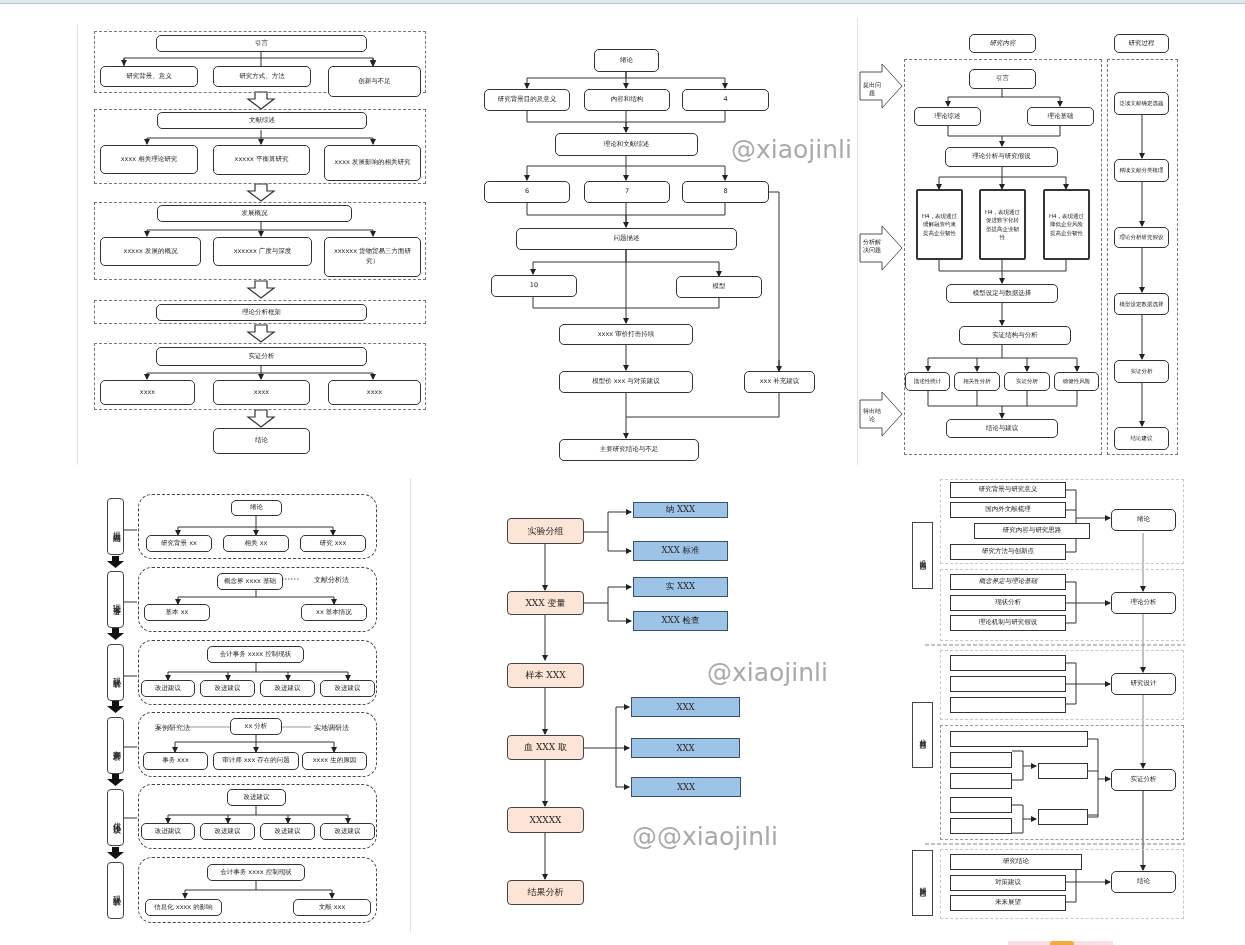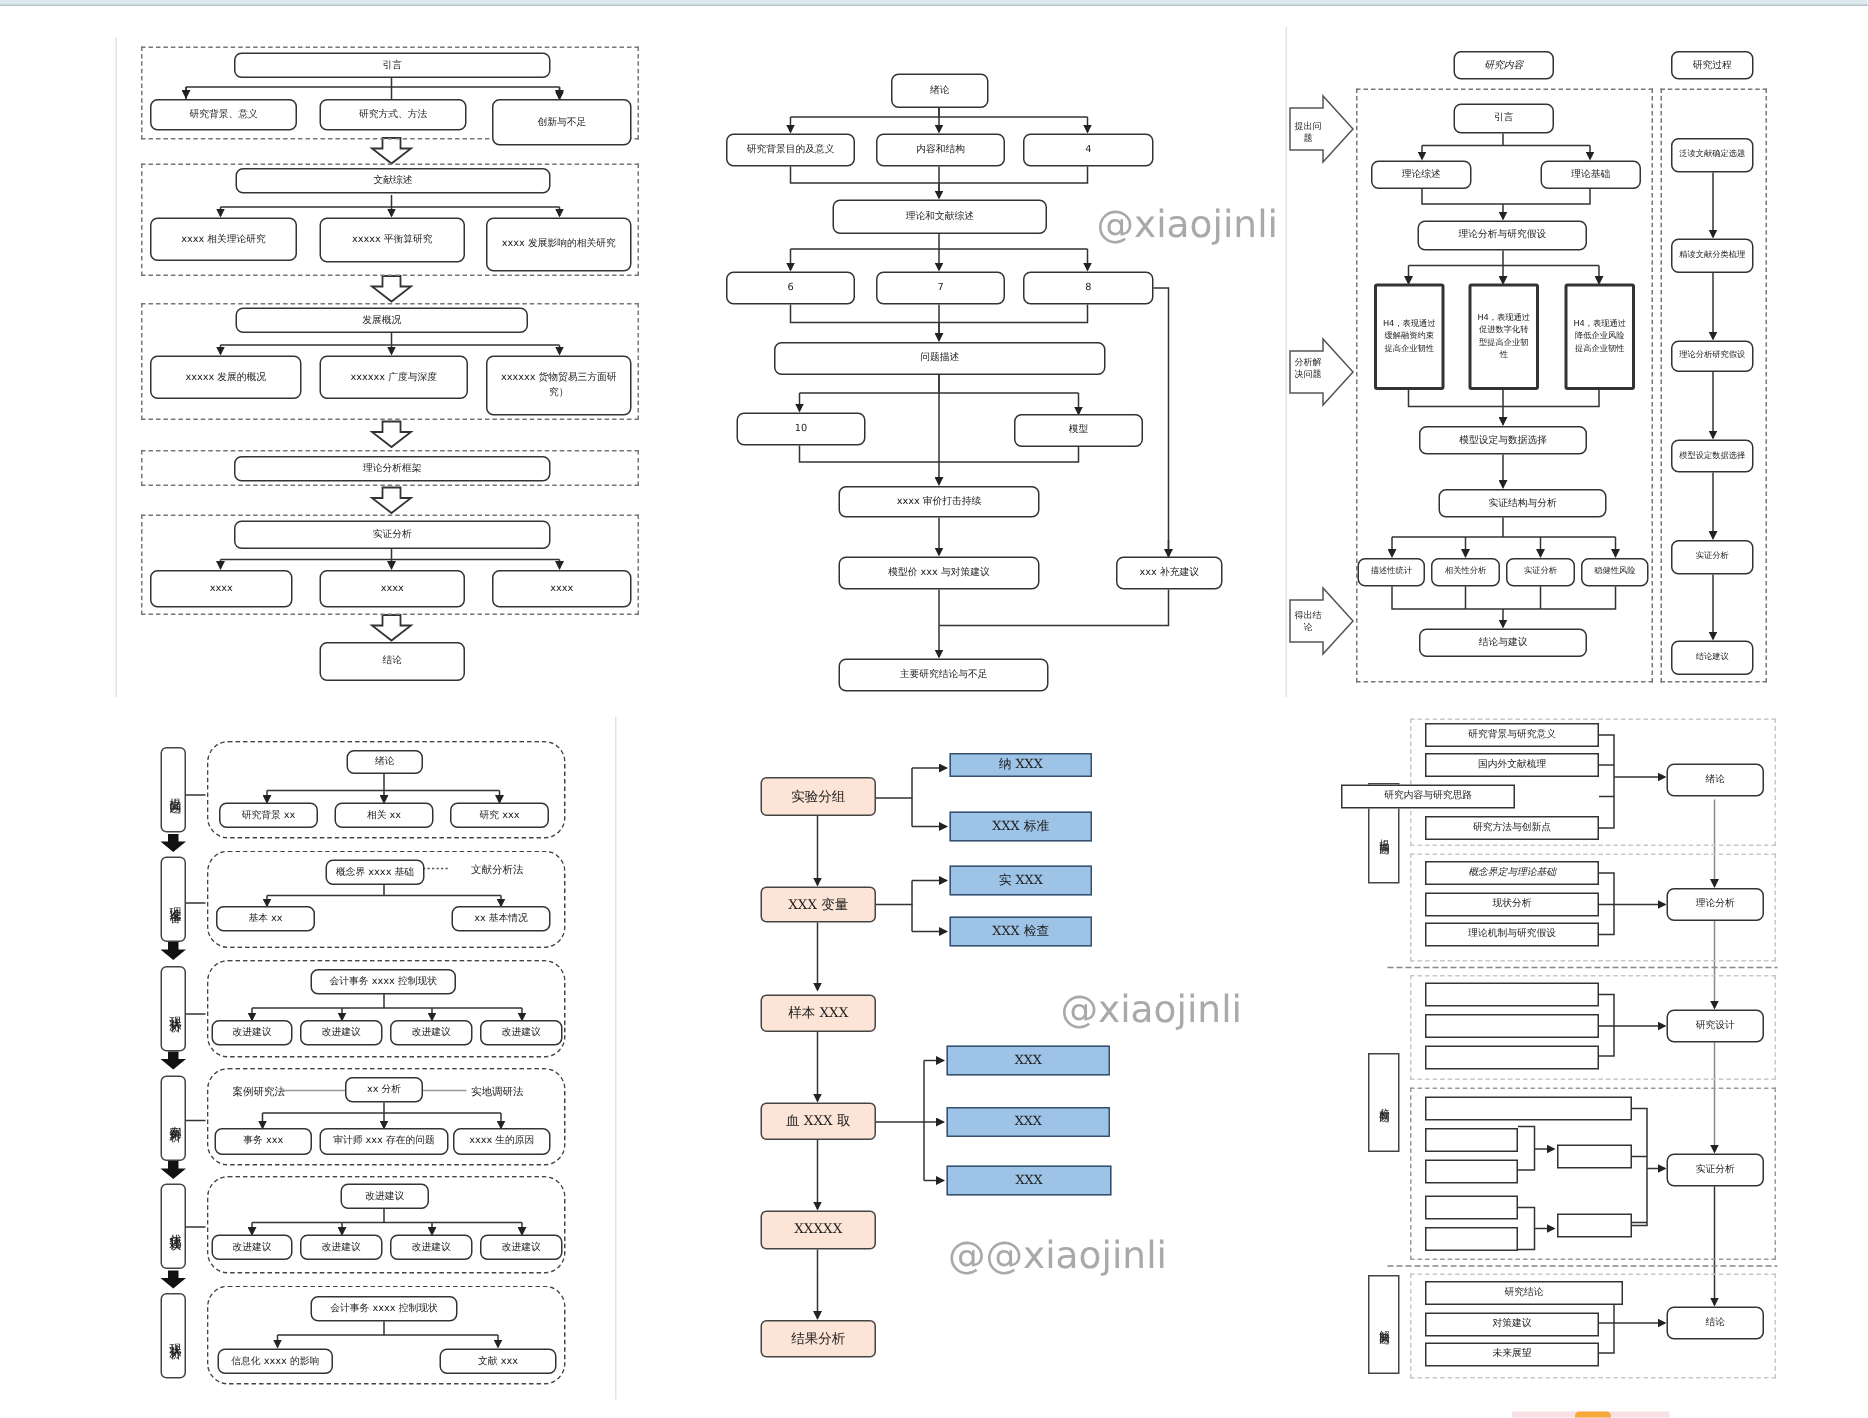--- a/index.html
+++ b/index.html
@@ -339,21 +339,21 @@
 </div>
 
 <div>
   <div class="side sq" style="left:912px;top:522px;width:21px;height:67px;">提出问题</div>
   <div class="side sq" style="left:912px;top:702px;width:21px;height:66px;">分析问题</div>
   <div class="side sq" style="left:912px;top:850px;width:21px;height:66px;">解决问题</div>
 
   <div class="dash light" style="left:940px;top:479px;width:244px;height:85px;"></div>
   <div class="box sq" style="left:950px;top:482px;width:116px;height:16px;border-width:1px;">研究背景与研究意义</div>
   <div class="box sq" style="left:950px;top:502px;width:116px;height:16px;border-width:1px;">国内外文献梳理</div>
-  <div class="box sq" style="left:894px;top:523px;width:116px;height:16px;border-width:1px;">研究内容与研究思路</div>
+  <div class="box sq" style="left:974px;top:523px;width:116px;height:16px;border-width:1px;">研究内容与研究思路</div>
   <div class="box sq" style="left:950px;top:544px;width:116px;height:16px;border-width:1px;">研究方法与创新点</div>
   <div class="box" style="left:1111px;top:509px;width:65px;height:22px;border-width:1px;">绪论</div>
 
   <div class="dash light" style="left:940px;top:569px;width:244px;height:72px;"></div>
   <div class="box sq" style="left:950px;top:574px;width:116px;height:16px;border-width:1px;font-style:italic;">概念界定与理论基础</div>
   <div class="box sq" style="left:950px;top:595px;width:116px;height:16px;border-width:1px;">现状分析</div>
   <div class="box sq" style="left:950px;top:615px;width:116px;height:16px;border-width:1px;">理论机制与研究假设</div>
   <div class="box" style="left:1111px;top:592px;width:65px;height:22px;border-width:1px;">理论分析</div>
 
   <div class="dash light" style="left:940px;top:650px;width:244px;height:70px;"></div>

